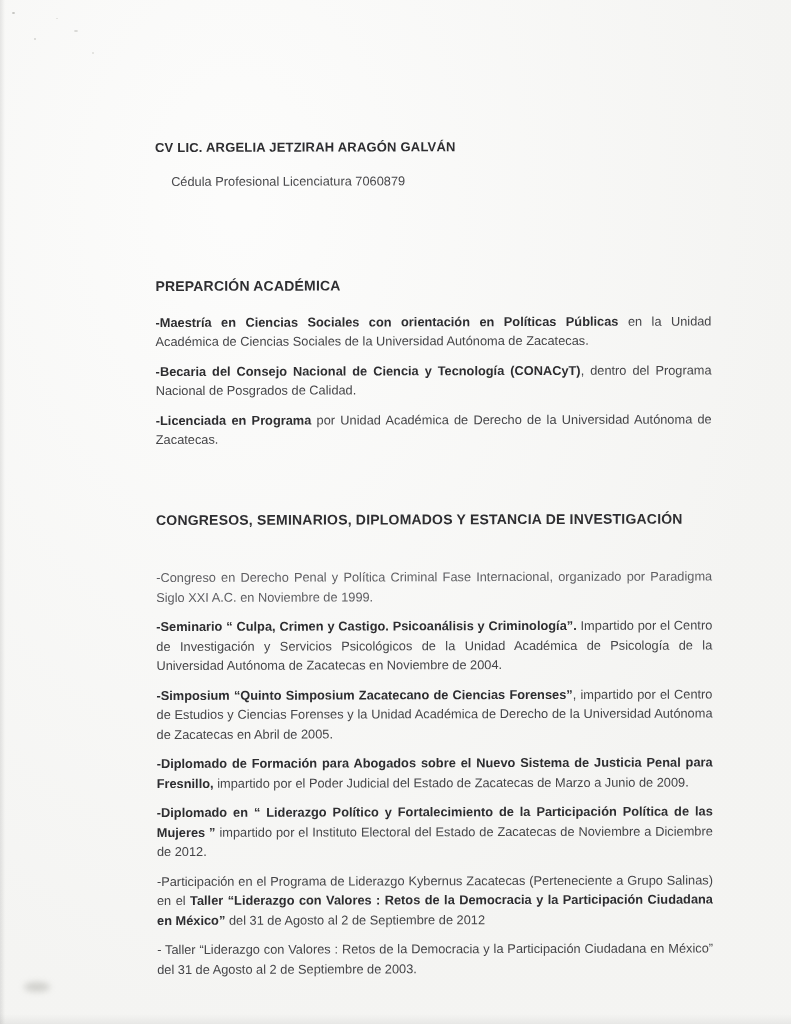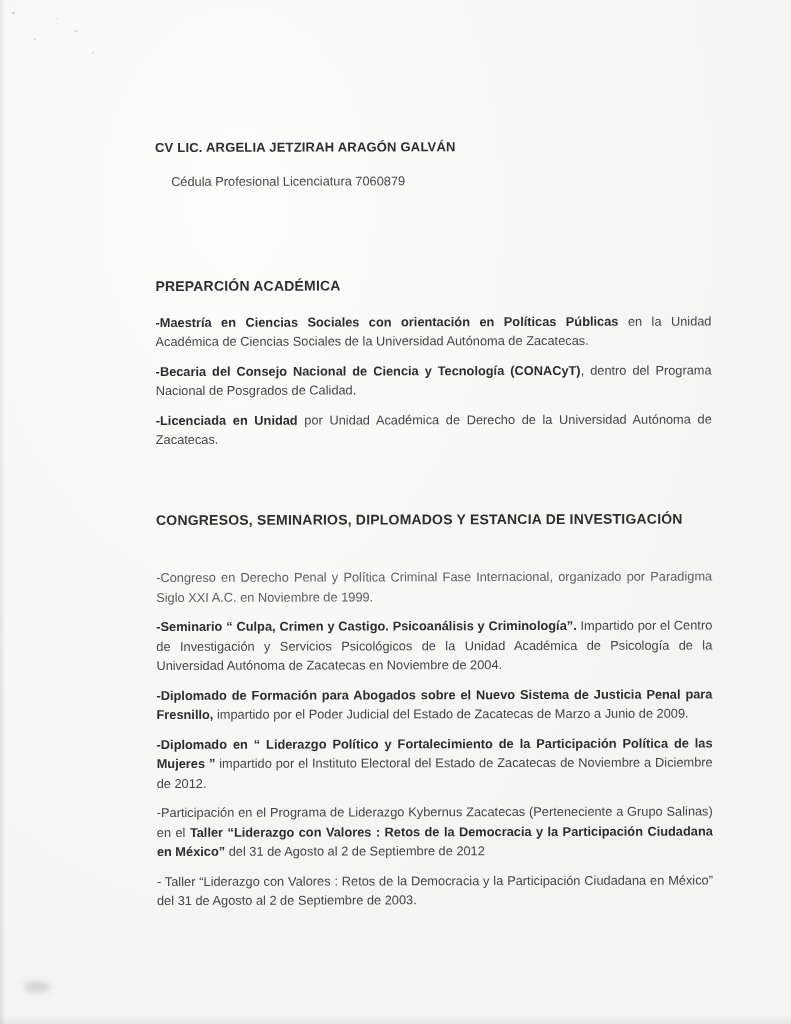--- a/index.html
+++ b/index.html
@@ -128,28 +128,29 @@
 
     <p class="title">CV LIC. ARGELIA JETZIRAH ARAGÓN GALVÁN</p>
     <p class="subtitle">Cédula Profesional Licenciatura 7060879</p>
 
     <p class="section-heading">PREPARCIÓN ACADÉMICA</p>
 
     <p class="item"><span class="reg"></span><span class="bold">-Maestría en Ciencias Sociales con orientación en Políticas Públicas</span><span class="reg"> en la Unidad Académica de Ciencias Sociales de la Universidad Autónoma de Zacatecas.</span></p>
 
     <p class="item"><span class="reg"></span><span class="bold">-Becaria del Consejo Nacional de Ciencia y Tecnología (CONACyT)</span><span class="reg">, dentro del Programa Nacional de Posgrados de Calidad.</span></p>
 
-    <p class="item"><span class="reg"></span><span class="bold">-Licenciada en Unidad</span><span class="reg"> por Unidad Académica de Derecho de la Universidad Autónoma de Zacatecas.</span></p>
+    <p class="item"><span class="reg"></span><span class="bold">-Licenciada en Programa</span><span class="reg"> por Unidad Académica de Derecho de la Universidad Autónoma de Zacatecas.</span></p>
 
     <p class="section-heading second">CONGRESOS, SEMINARIOS, DIPLOMADOS Y ESTANCIA DE INVESTIGACIÓN</p>
 
     <p class="item faint"><span class="reg">-Congreso en Derecho Penal y Política Criminal Fase Internacional, organizado por Paradigma Siglo XXI A.C. en Noviembre de 1999.</span><span class="bold"></span><span class="reg"></span></p>
 
     <p class="item"><span class="reg"></span><span class="bold">-Seminario “ Culpa, Crimen y Castigo. Psicoanálisis y Criminología”.</span><span class="reg"> Impartido por el Centro de Investigación y Servicios Psicológicos de la Unidad Académica de Psicología de la Universidad Autónoma de Zacatecas en Noviembre de 2004.</span></p>
 
+    <p class="item"><span class="reg"></span><span class="bold">-Simposium “Quinto Simposium Zacatecano de Ciencias Forenses”</span><span class="reg">, impartido por el Centro de Estudios y Ciencias Forenses y la Unidad Académica de Derecho de la Universidad Autónoma de Zacatecas en Abril de 2005.</span></p>
 
     <p class="item"><span class="reg"></span><span class="bold">-Diplomado de Formación para Abogados sobre el Nuevo Sistema de Justicia Penal para Fresnillo,</span><span class="reg"> impartido por el Poder Judicial del Estado de Zacatecas de Marzo a Junio de 2009.</span></p>
 
     <p class="item"><span class="reg"></span><span class="bold">-Diplomado en “ Liderazgo Político y Fortalecimiento de la Participación Política de las Mujeres ”</span><span class="reg"> impartido por el Instituto Electoral del Estado de Zacatecas de Noviembre a Diciembre de 2012.</span></p>
 
     <p class="item"><span class="reg">-Participación en el Programa de Liderazgo Kybernus Zacatecas (Perteneciente a Grupo Salinas) en el </span><span class="bold">Taller “Liderazgo con Valores : Retos de la Democracia y la Participación Ciudadana en México”</span><span class="reg"> del 31 de Agosto al 2 de Septiembre de 2012</span></p>
 
     <p class="item"><span class="reg">- Taller “Liderazgo con Valores : Retos de la Democracia y la Participación Ciudadana en México” del 31 de Agosto al 2 de Septiembre de 2003.</span><span class="bold"></span><span class="reg"></span></p>
 
   </div>

